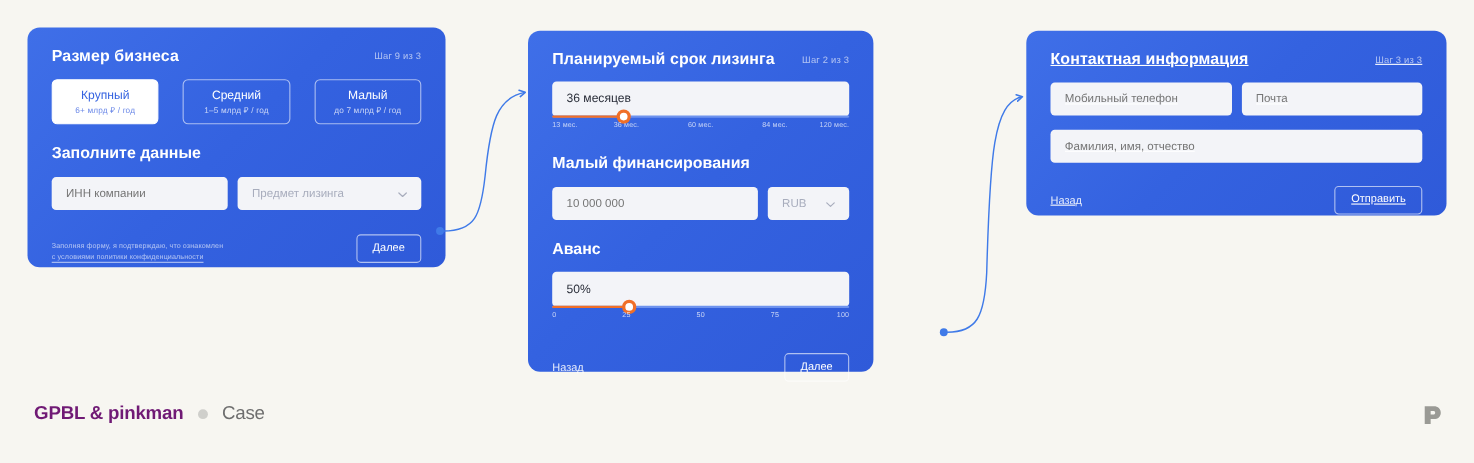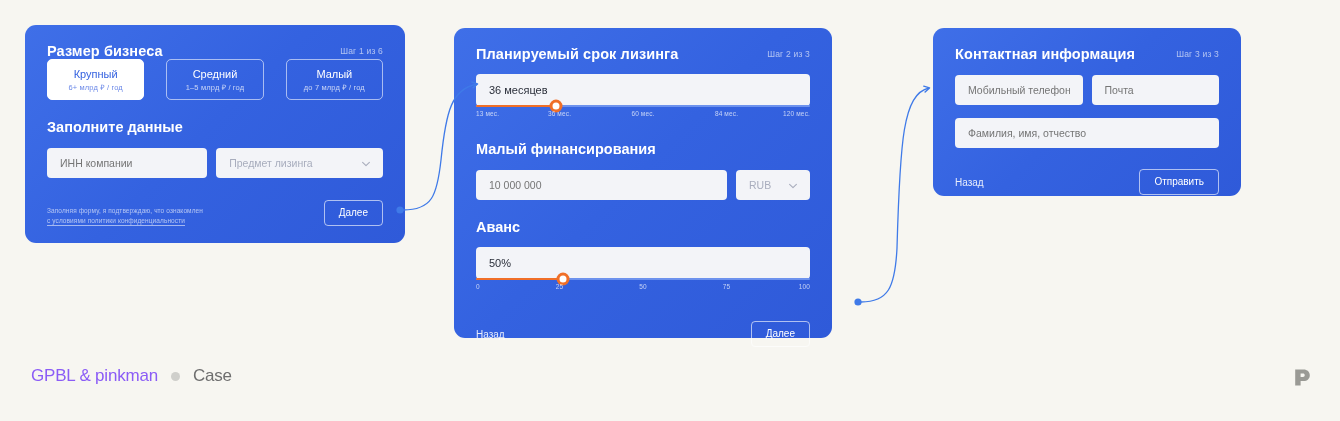--- a/index.html
+++ b/index.html
@@ -35,22 +35,22 @@
   
   .card {
     position: absolute;
     border-radius: 11px;
     background: linear-gradient(135deg, #3f6fe8 0%, #3462e0 48%, #2f5ad9 100%);
     color: #ffffff;
     z-index: 2;
   }
 
   #card-1 { left: 25px;  top: 25px;  width: 380px; height: 218px; }
-  #card-2 { left: 454px; top: 28px;  width: 378px; height: 310px; }
-  #card-3 { left: 933px; top: 28px;  width: 308px; height: 168px; }
+  #card-2 { left: 480px; top: 28px;  width: 314px; height: 310px; }
+  #card-3 { left: 933px; top: 28px;  width: 382px; height: 168px; text-decoration: underline; }
 
   .card-inner { padding: 18px 22px 0 22px; }
 
   .card-head {
     display: flex;
     align-items: center;
     justify-content: space-between;
   }
 
   .card-title {
@@ -71,20 +71,21 @@
     font-size: 14.5px;
     font-weight: bold;
     color: #ffffff;
     margin-top: 19px;
   }
 
   
   .options {
     display: flex;
     gap: 22px;
+    margin-top: 13px;
     align-items: center;
   }
 
   .option {
     flex: 1;
     height: 41px;
     border: 1px solid rgba(255,255,255,.58);
     border-radius: 5px;
     display: flex;
     flex-direction: column;
@@ -247,21 +248,21 @@
     font-size: 17px;
     color: #6e6e6e;
     letter-spacing: -.2px;
   }
   .brand .dot {
     width: 9px; height: 9px;
     border-radius: 50%;
     background: #cfcfcb;
     display: inline-block;
   }
-  .brand .gpbl { font-weight: normal; color: #8b5cf6; text-align: right; }
+  .brand .gpbl { font-weight: bold; color: #701a75; text-align: right; }
 
   .logo-mark {
     position: absolute;
     right: 26px;
     top: 366px;
     width: 22px; height: 22px;
   }
 </style>
 </head>
 <body>
@@ -279,21 +280,21 @@
 
     <circle cx="858" cy="302" r="3.6" fill="#3f7ae8"></circle>
     <path d="M861,302 C888,302 895,288 897,248 C900,140 903,94 929,88" fill="none" stroke="#3f7ae8" stroke-width="1.3" marker-end="url(#arrowhead)"></path>
   </svg>
 
   <section class="card" id="card-1">
     <div class="card-inner">
 
       <div class="card-head">
         <div class="card-title">Размер бизнеса</div>
-        <div class="step-label">Шаг 1 из 6</div>
+        <div class="step-label">Шаг 9 из 3</div>
       </div>
 
       <div class="options">
         <div class="option selected">
           <span class="opt-name">Крупный</span>
           <span class="opt-sub">6+ млрд ₽ / год</span>
         </div>
         <div class="option">
           <span class="opt-name">Средний</span>
           <span class="opt-sub">1–5 млрд ₽ / год</span>

